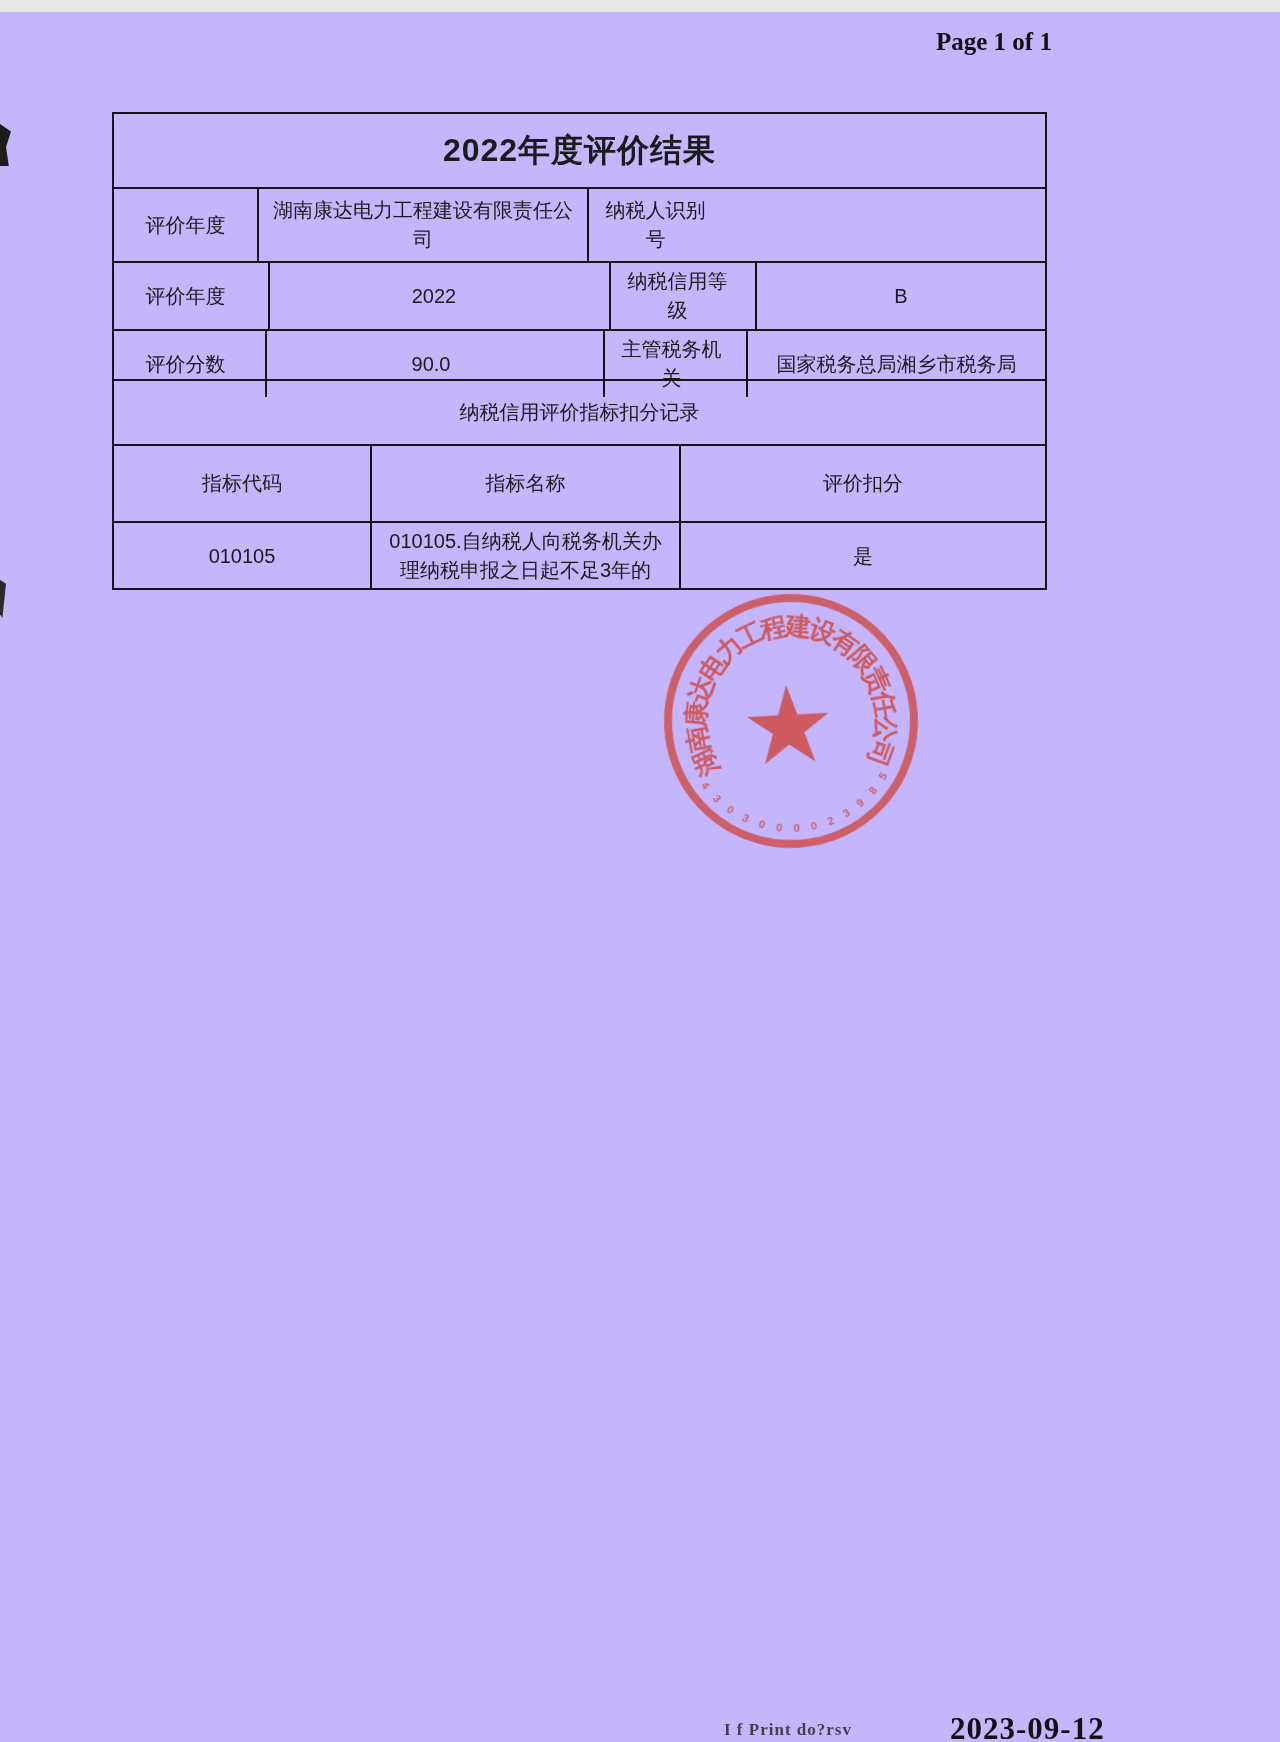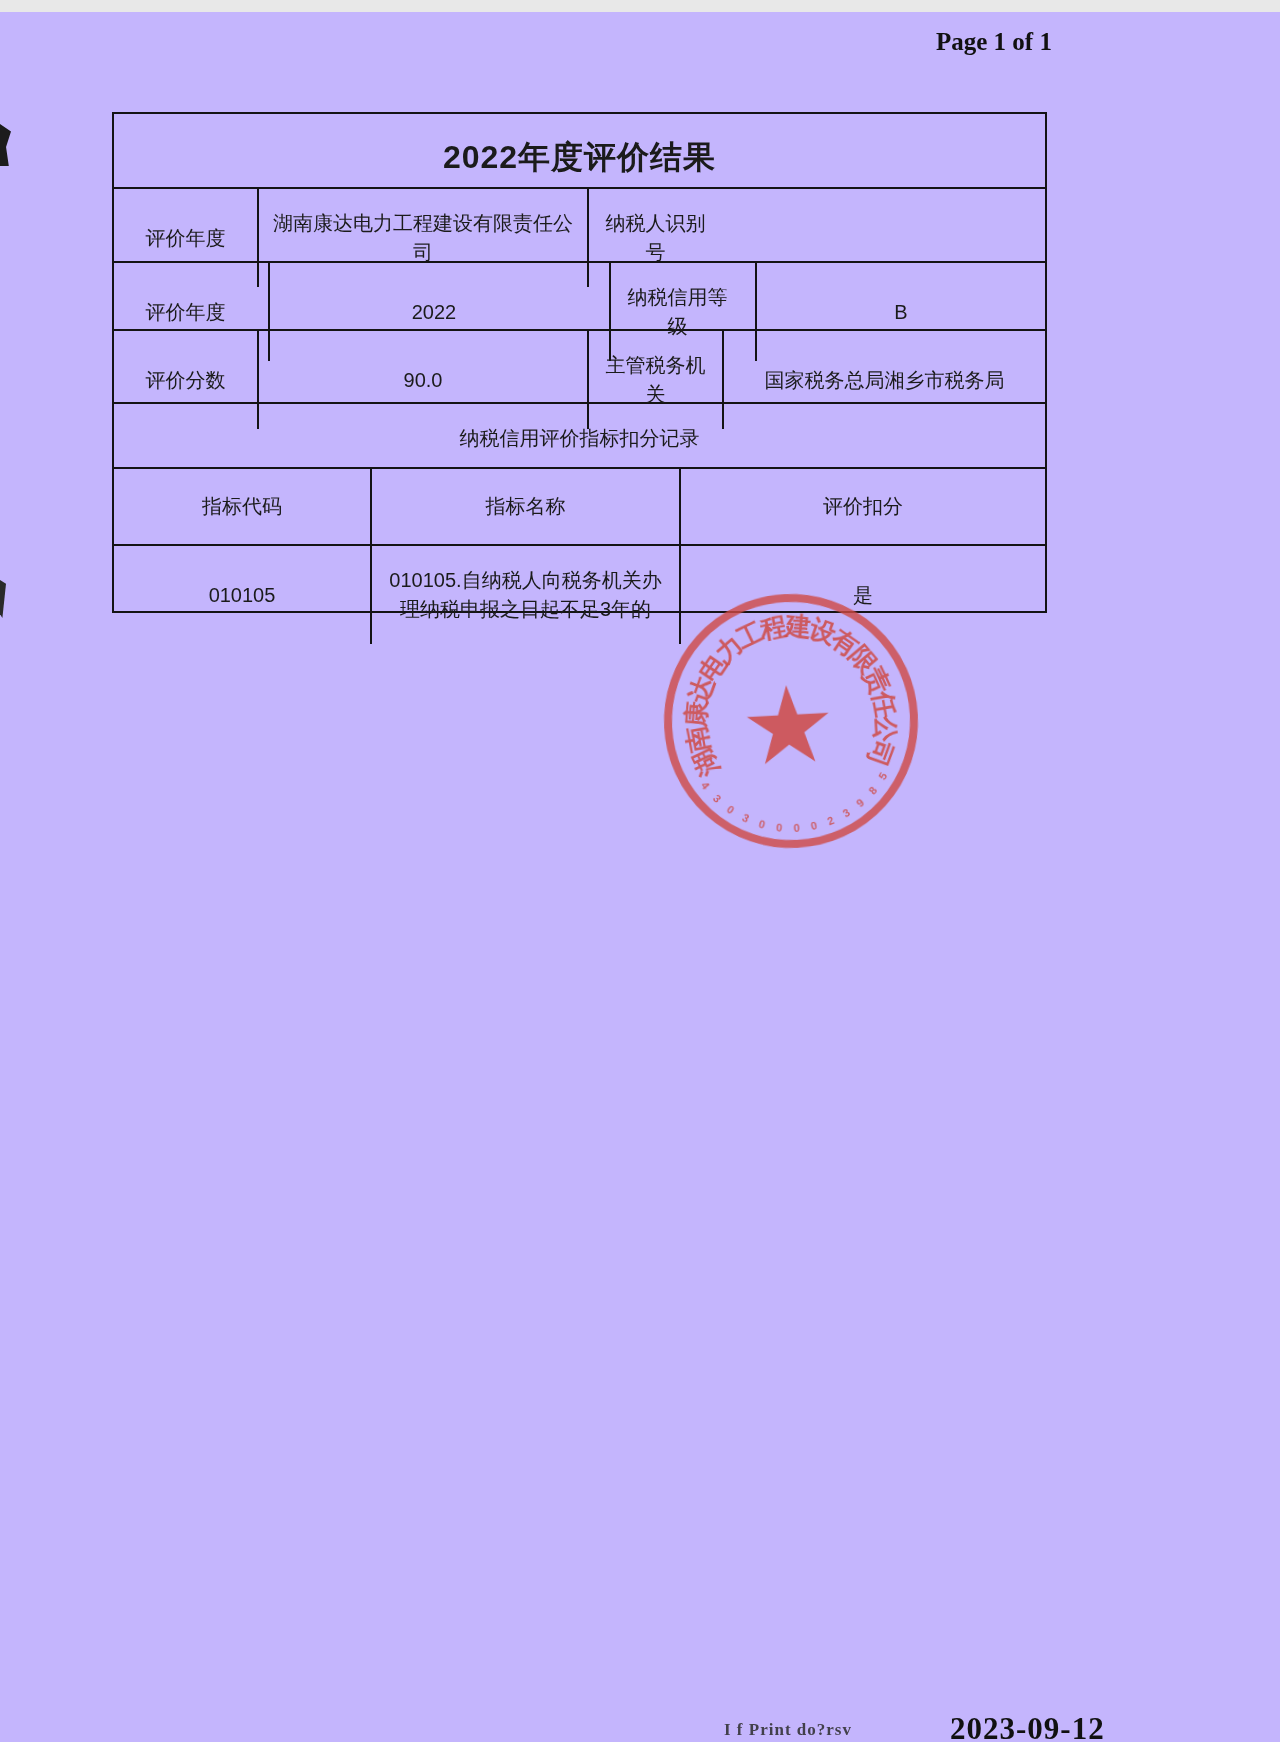--- a/index.html
+++ b/index.html
@@ -34,29 +34,29 @@
     position:absolute;left:112px;top:100px;width:935px;
     border:2px solid #141414;
     box-sizing:border-box;
     background:transparent;
   }
   .trow{display:grid;box-sizing:border-box;}
   .trow + .trow{border-top:2px solid #141414;}
   .cell{
     display:flex;align-items:center;justify-content:center;
     text-align:center;box-sizing:border-box;
-    padding:20px 8px;line-height:1.45;
+    padding:4px 8px;line-height:1.45;
     font-size:20px;
   }
   .cell + .cell{border-left:2px solid #141414;}
   .row-title{height:73px;grid-template-columns:1fr;}
   .row-title .cell{font-size:32px;font-weight:600;letter-spacing:1px;}
   .row-info1{height:74px;}
   .row-info2{height:68px;gap:11px;}
-  .row-info3{height:73px;}
+  .row-info3{height:50px;gap:8px;}
   .row-info1,.row-info2,.row-info3{grid-template-columns:143px 330px 135px 1fr;}
   .row-section{height:65px;grid-template-columns:1fr;}
   .row-cols,.row-data{grid-template-columns:256px 309px 1fr;}
   .row-cols{height:77px;}
   .row-data{height:67px;}
   
   .seal{
     position:absolute;left:660px;top:578px;width:262px;height:262px;
     transform:rotate(-3deg);
     filter:blur(0.3px);

